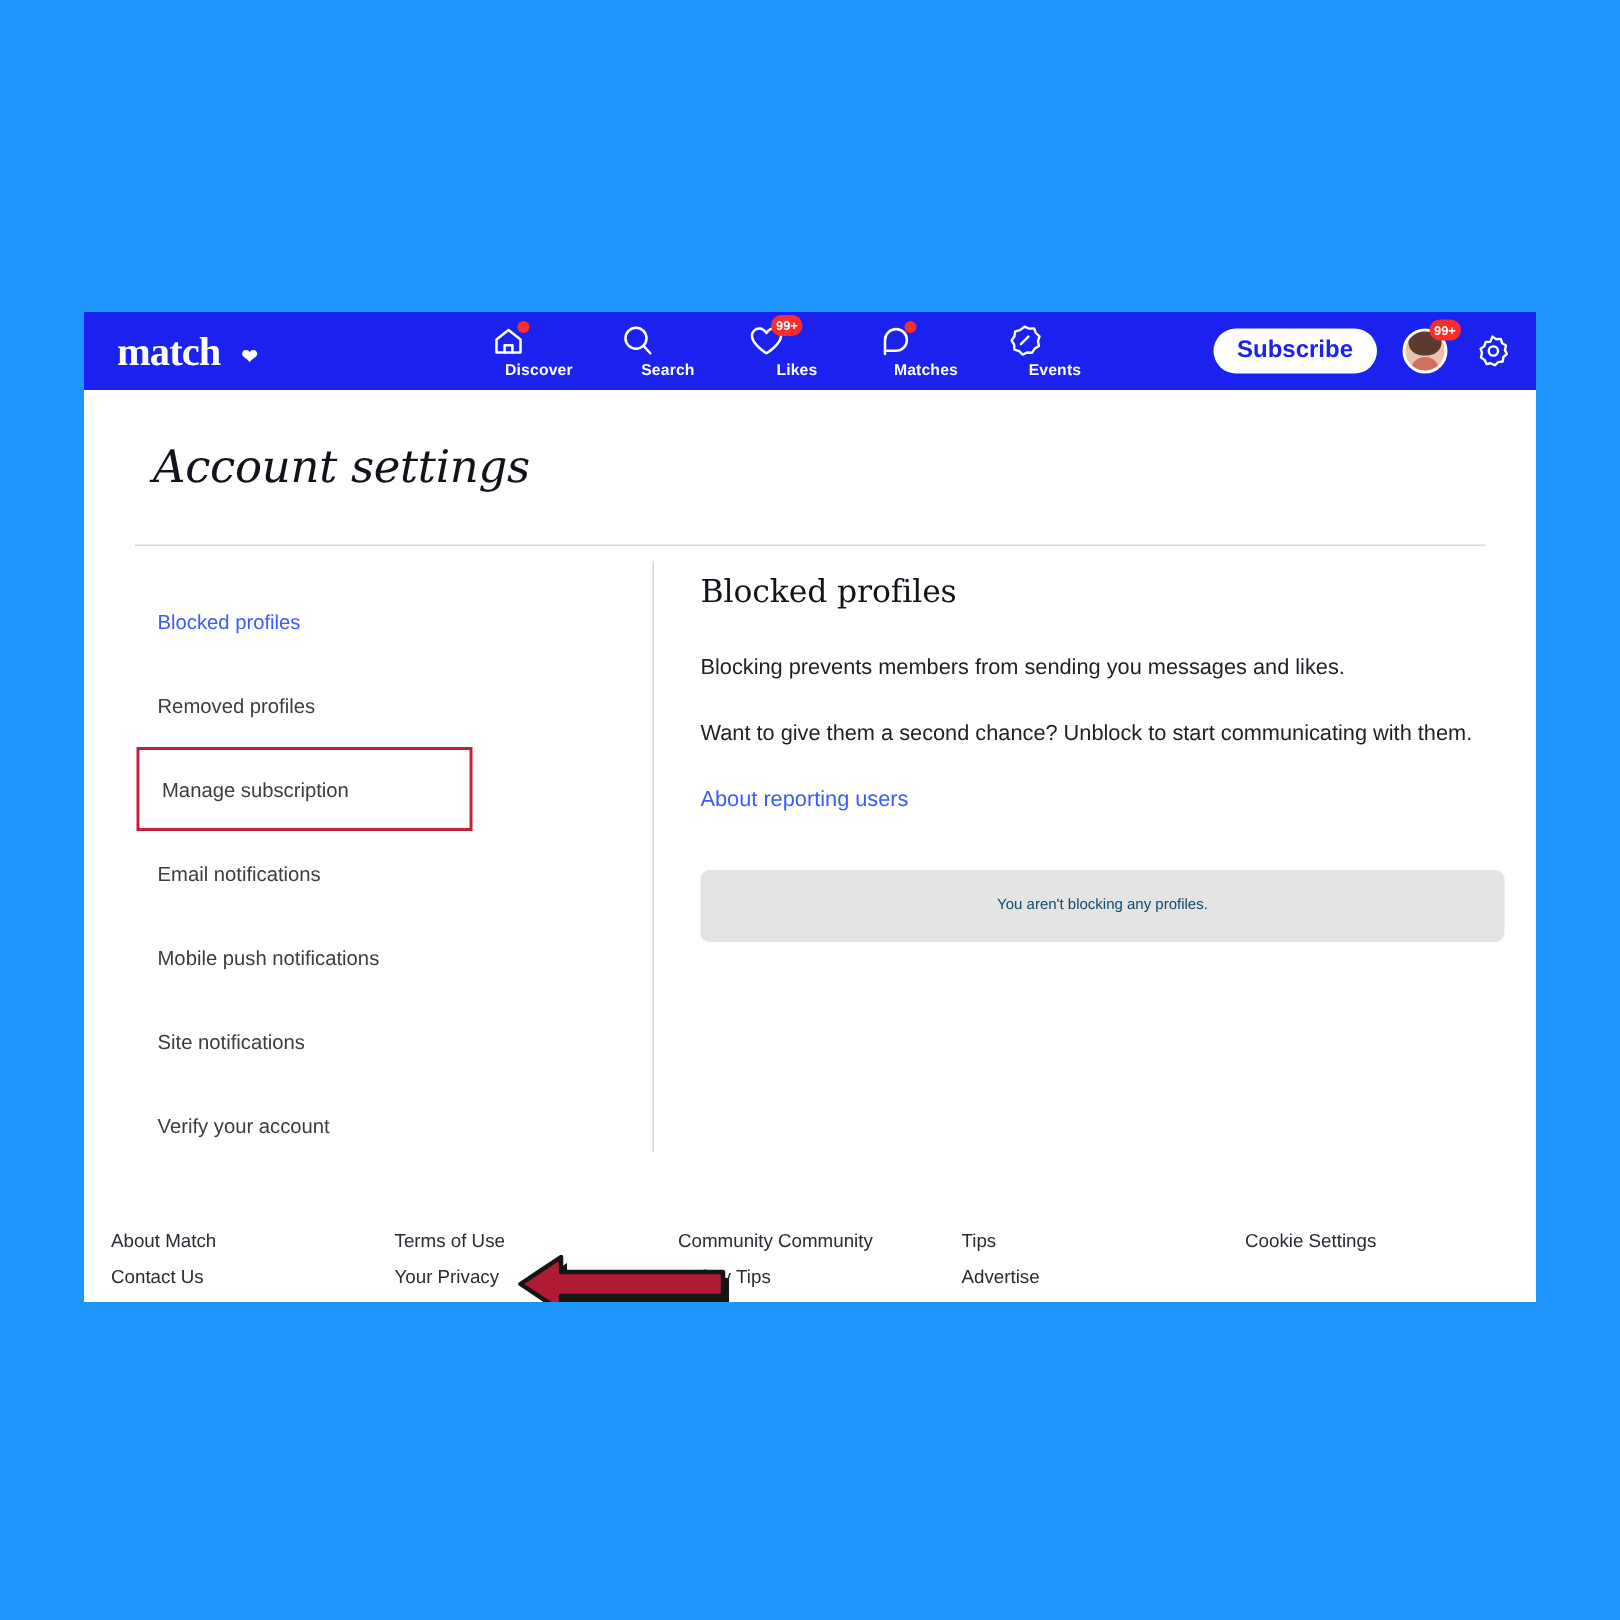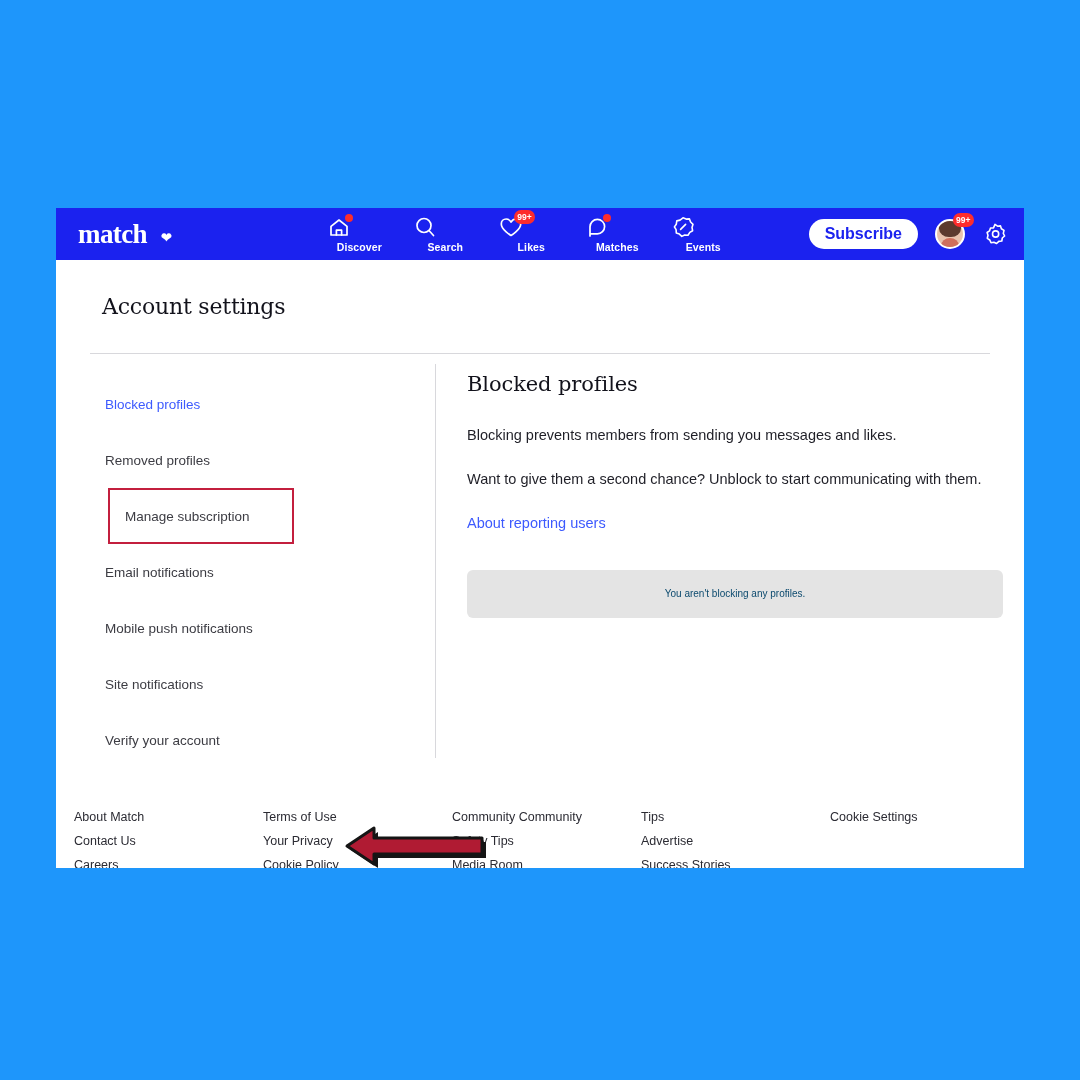--- a/index.html
+++ b/index.html
@@ -180,25 +180,26 @@
     align-items: center;
     justify-content: center;
   }
 
   
   .page-header {
     padding: 34px 0 0 46px;
   }
   .page-title {
     font-family: "DejaVu Serif", "Liberation Serif", serif;
-    font-size: 22px;
+    font-size: 30px;
     font-weight: 400;
     color: #12121b;
     margin: 0;
     letter-spacing: -0.2px;
+    font-style: italic;
   }
   .header-rule {
     margin: 34px 0 0 34px;
     height: 1px;
     background: #d8d8dc;
     width: 900px;
   }
 
   
   .content-row {
@@ -220,22 +221,22 @@
     font-size: 13.5px;
     color: #3c3c43;
     cursor: pointer;
     box-sizing: border-box;
   }
   .side-item.active {
     color: #3d5afe;
   }
   .side-item.highlighted {
     border: 2px solid #c31f3e;
-    margin-left: 18px;
-    width: 186px;
+    margin-left: 1px;
+    width: 224px;
   }
 
   .v-divider {
     width: 1px;
     background: #d8d8dc;
     height: 394px;
     margin-top: 10px;
     flex: 0 0 1px;
   }
 

